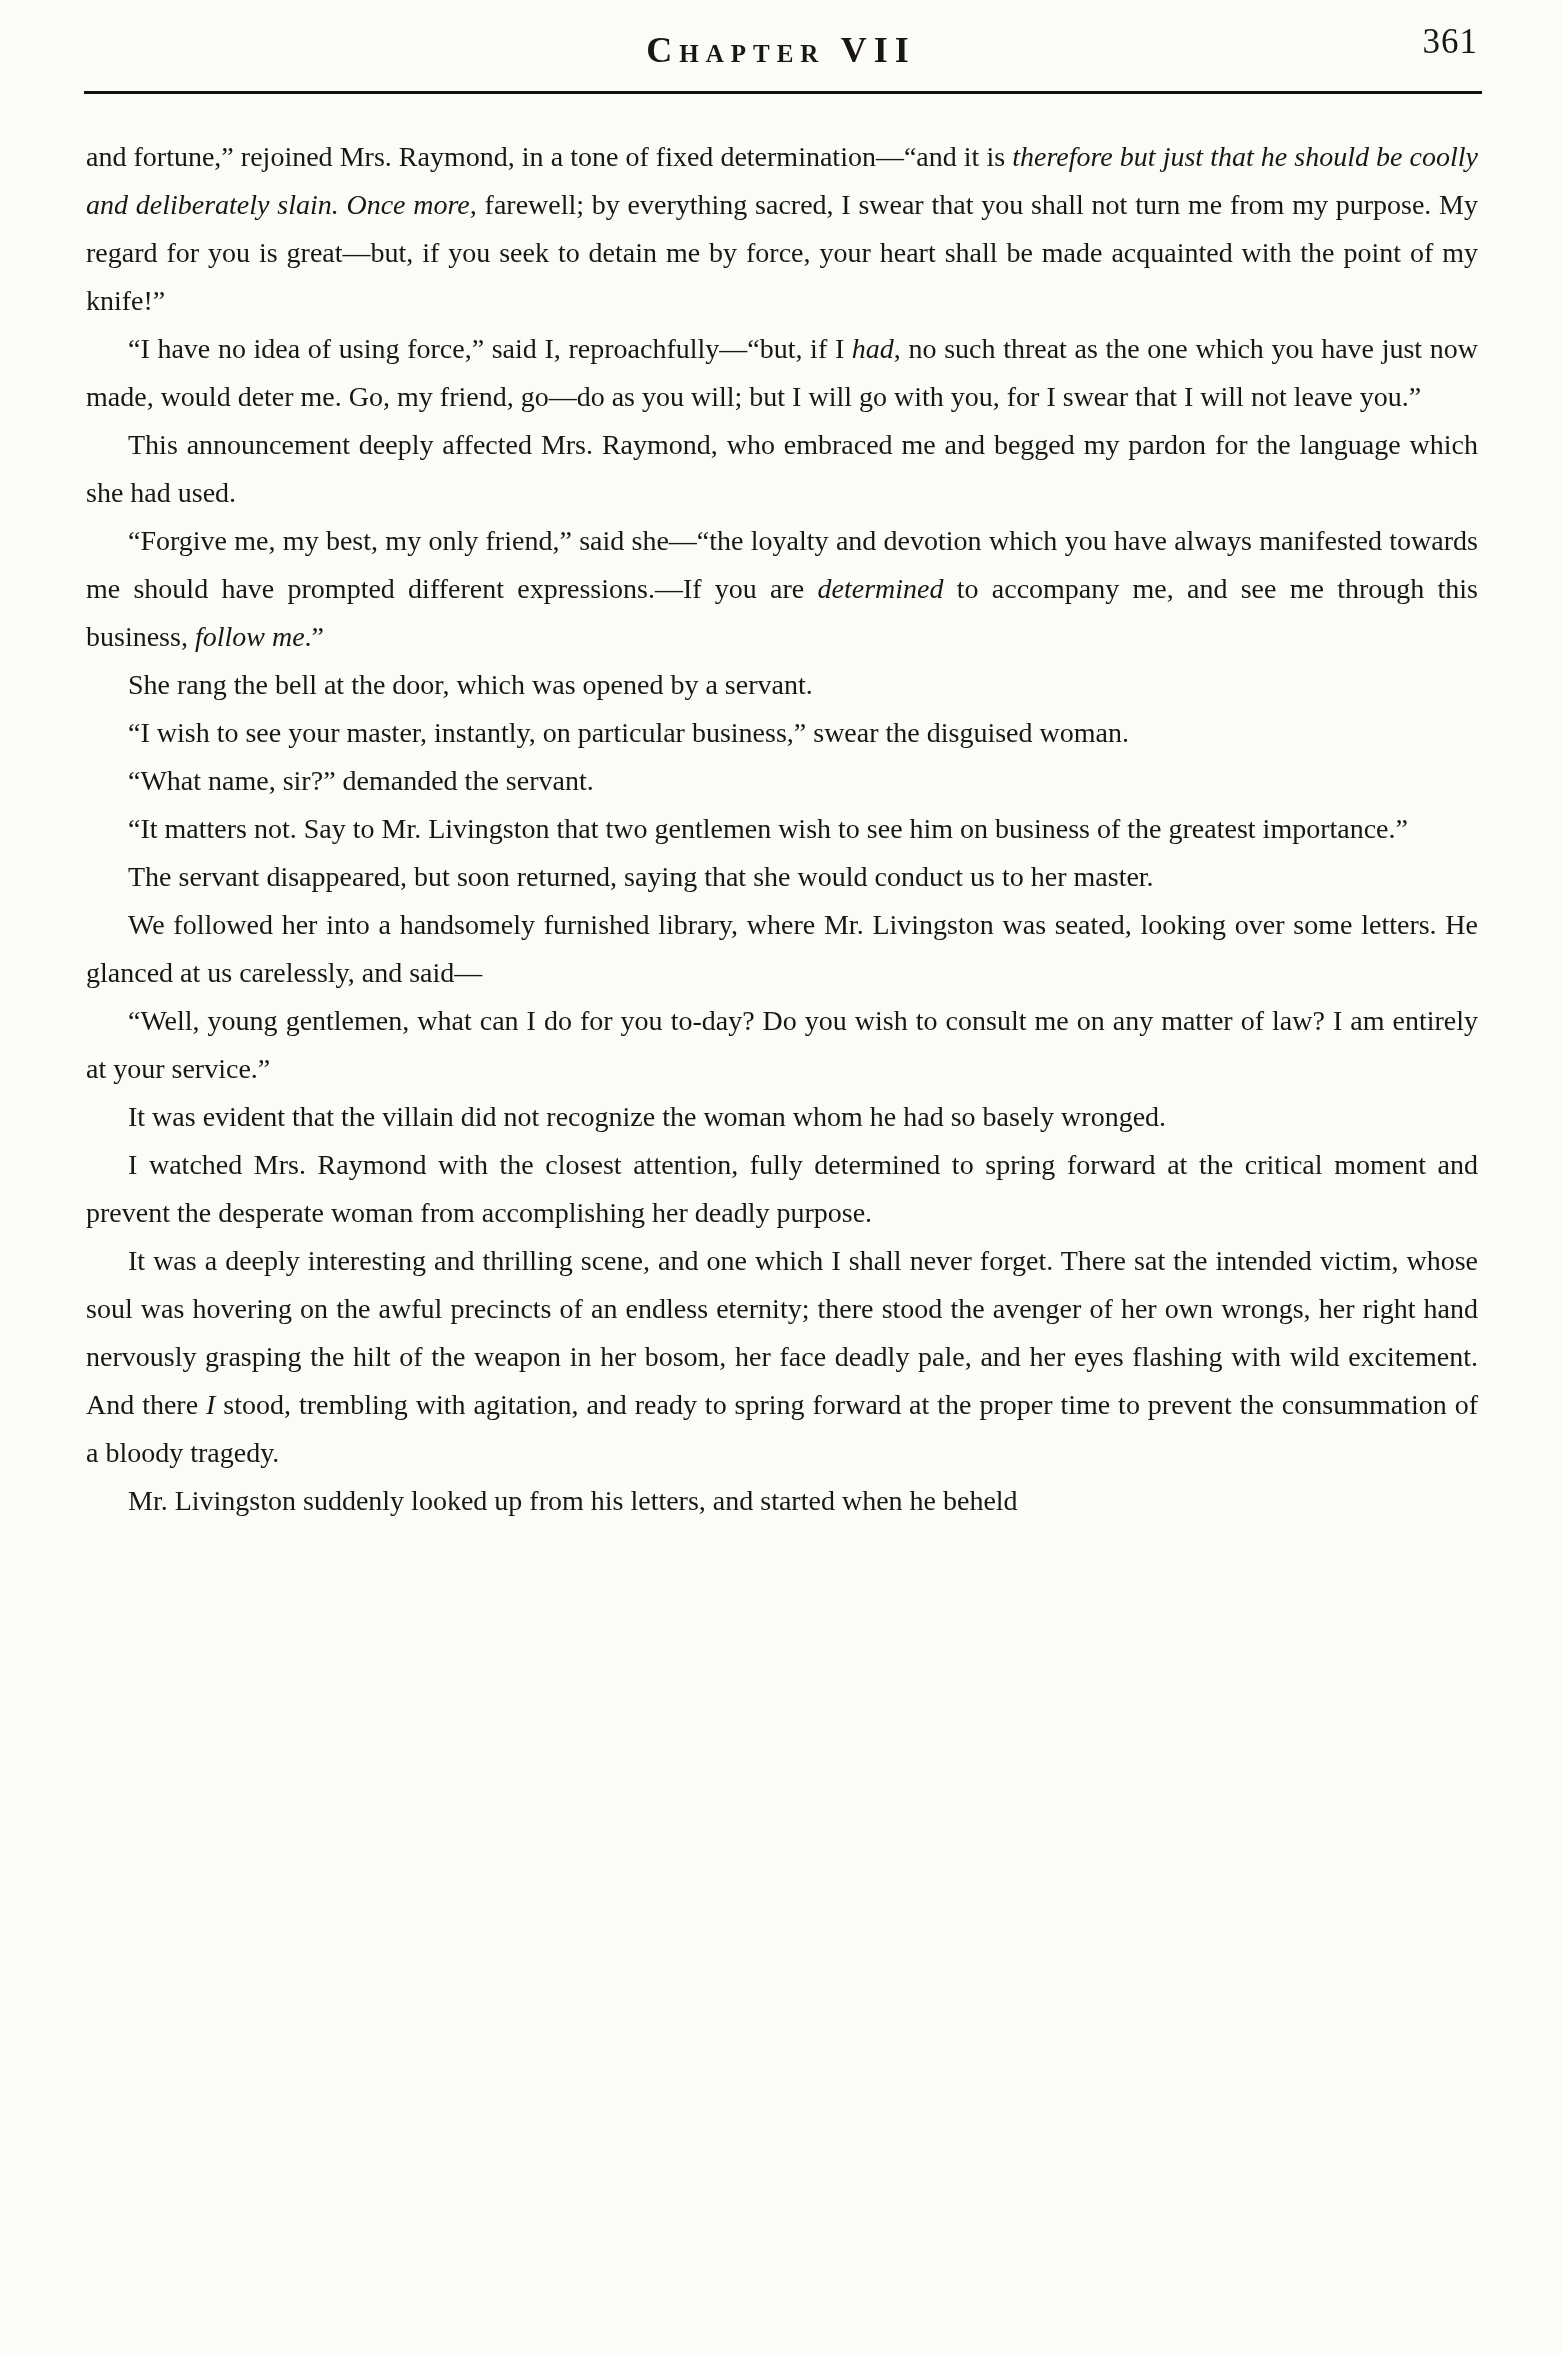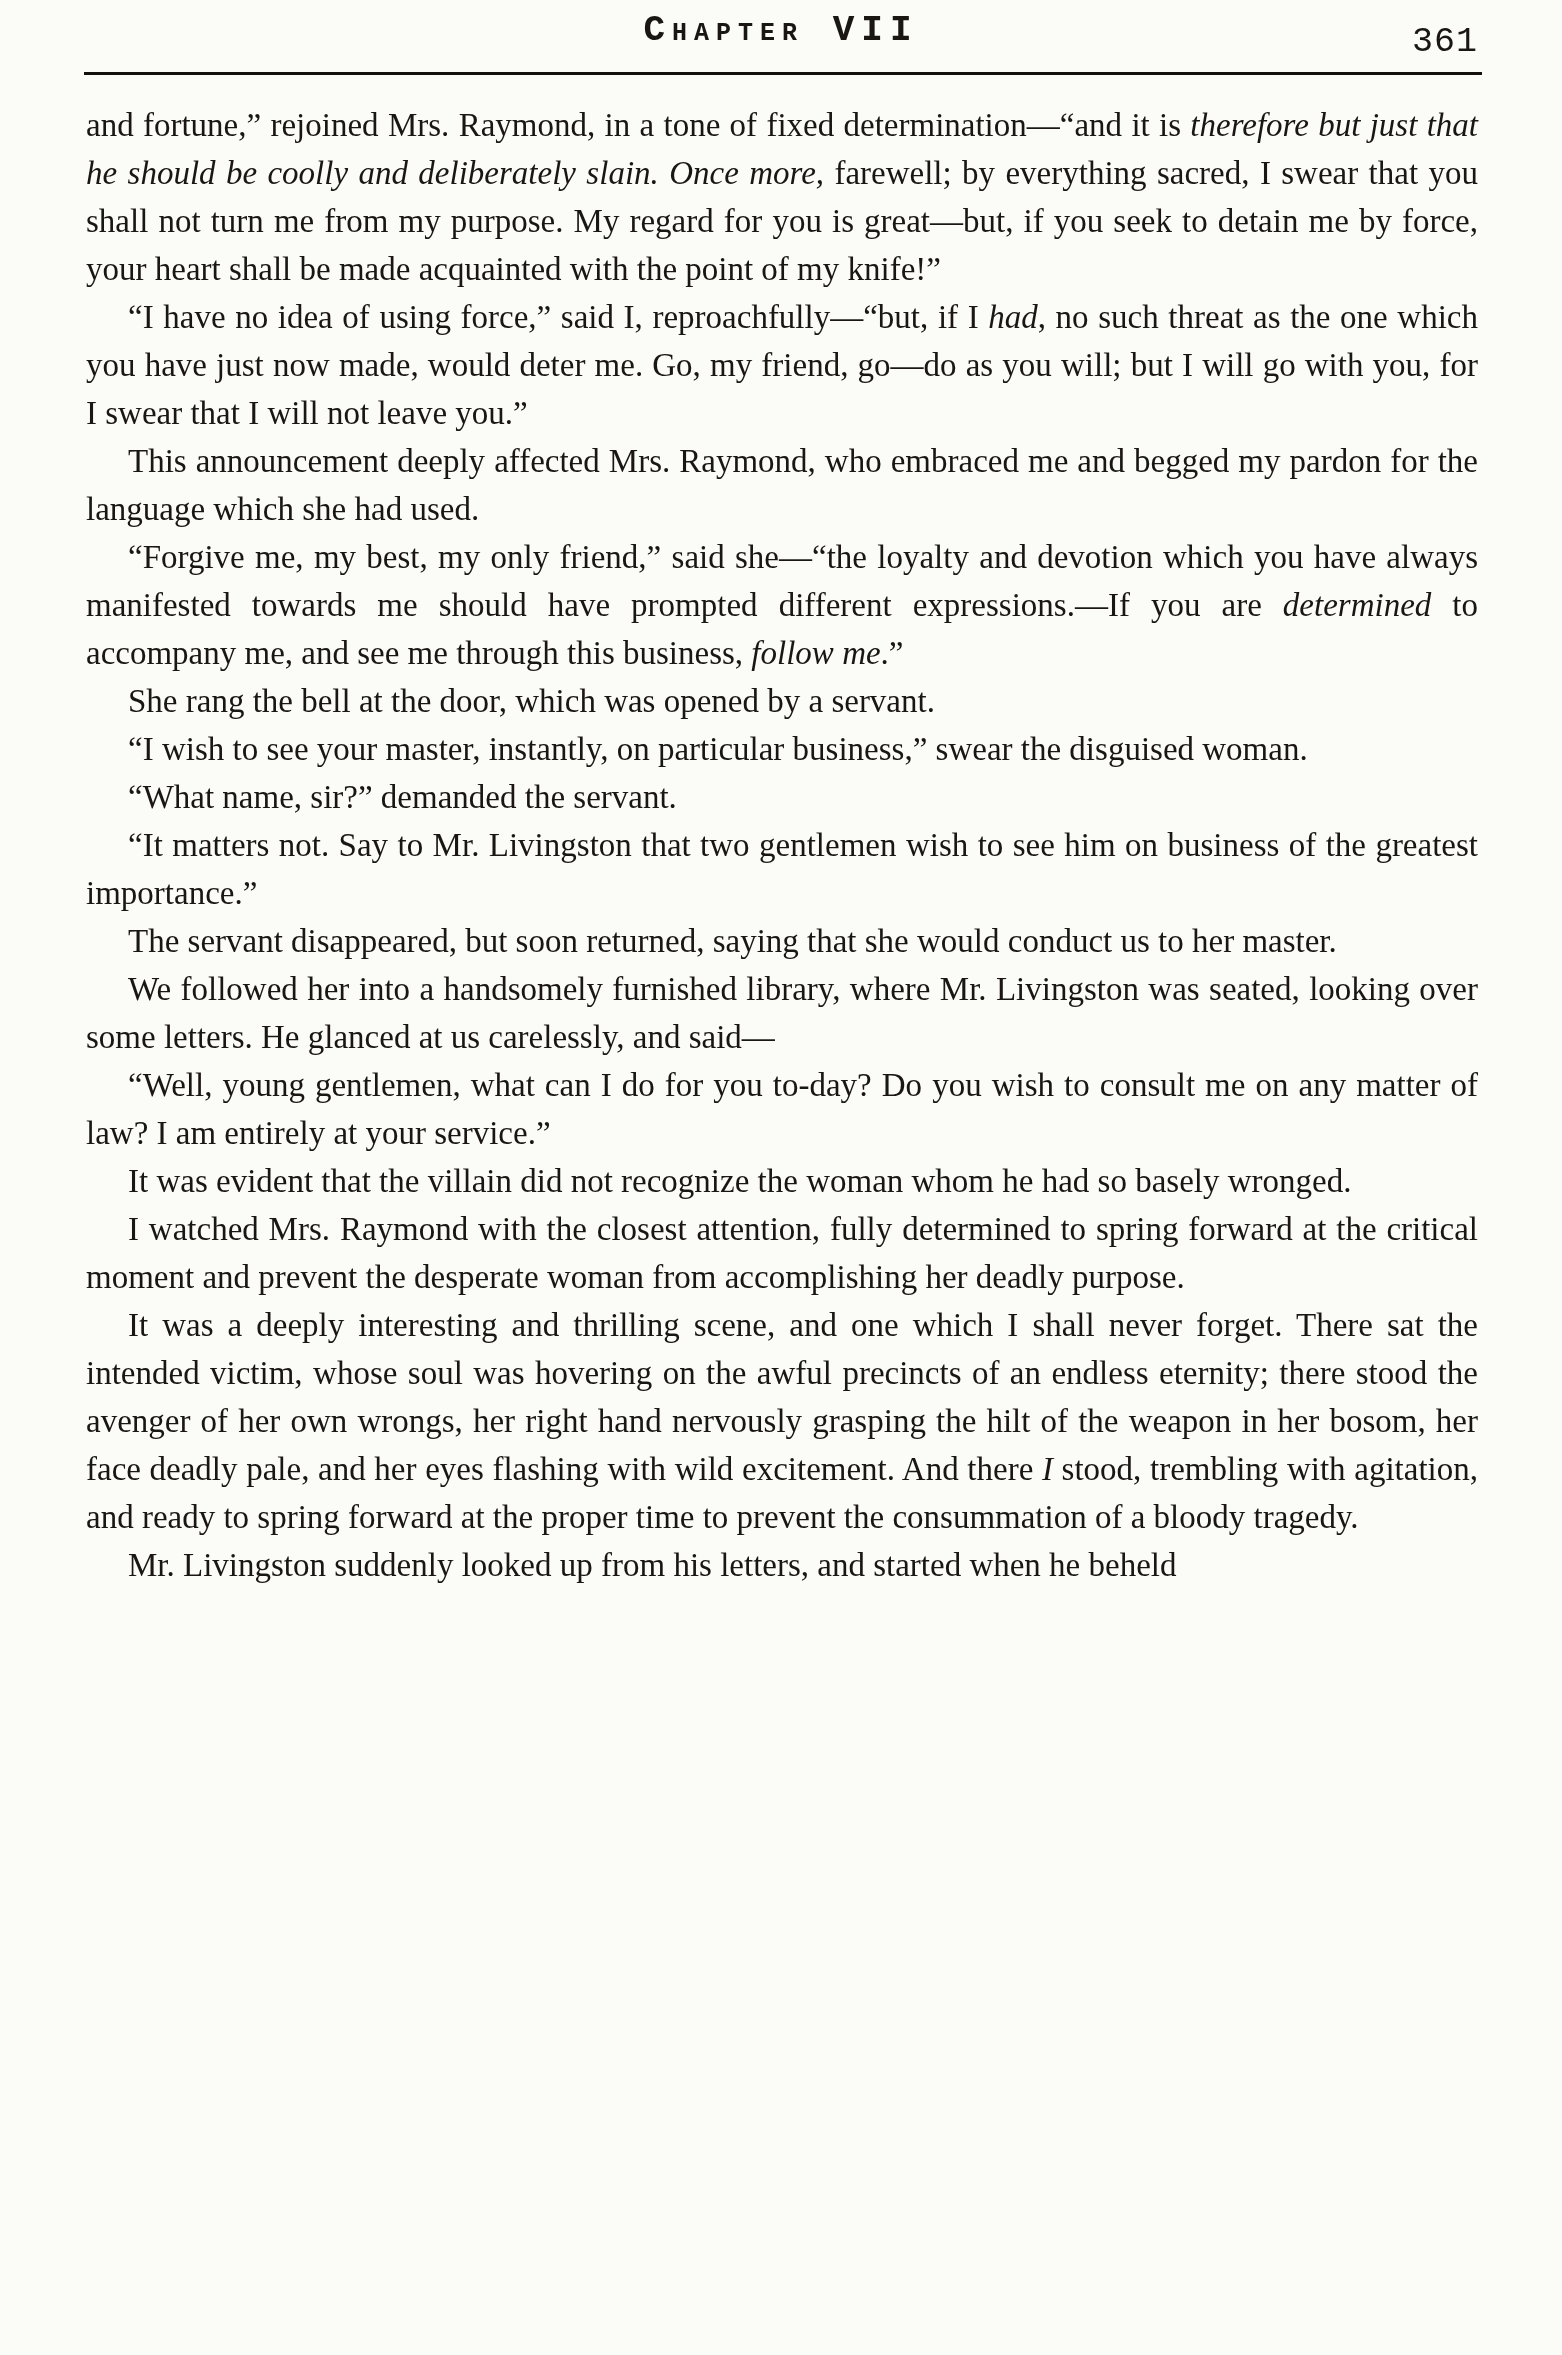--- a/index.html
+++ b/index.html
@@ -14,22 +14,21 @@
     margin: 0 auto;
     background: #fbfbf8;
     color: #1a1713;
     font-family: "Liberation Serif", "DejaVu Serif", serif;
     box-sizing: border-box;
     overflow: hidden;
   }
   .page-header {
     position: relative;
     height: 56px;
-    padding-top: 10px;
-    font-family: Liberation Mono, monospace;
+    padding-top: 29px;
   }
   .chapter-title {
     display: block;
     text-align: center;
     font-variant: small-caps;
     font-size: 36px;
     letter-spacing: 7px;
     font-weight: 600;
   }
   .page-number {
@@ -39,23 +38,23 @@
     font-size: 35px;
     letter-spacing: 1px;
     margin-top: 8px;
   }
   .rule {
     margin: 6px 80px 0 84px;
     border-top: 3px solid #14110d;
     height: 0;
   }
   .page-body {
-    margin-top: 26px;
+    margin-top: 39px;
     padding: 0 84px 0 86px;
-    font-size: 33px;
+    font-size: 28px;
     line-height: 48px;
     text-align: justify;
   }
   .para {
     margin: 0;
     text-indent: 0;
   }
   .para.indent {
     text-indent: 42px;
   }

